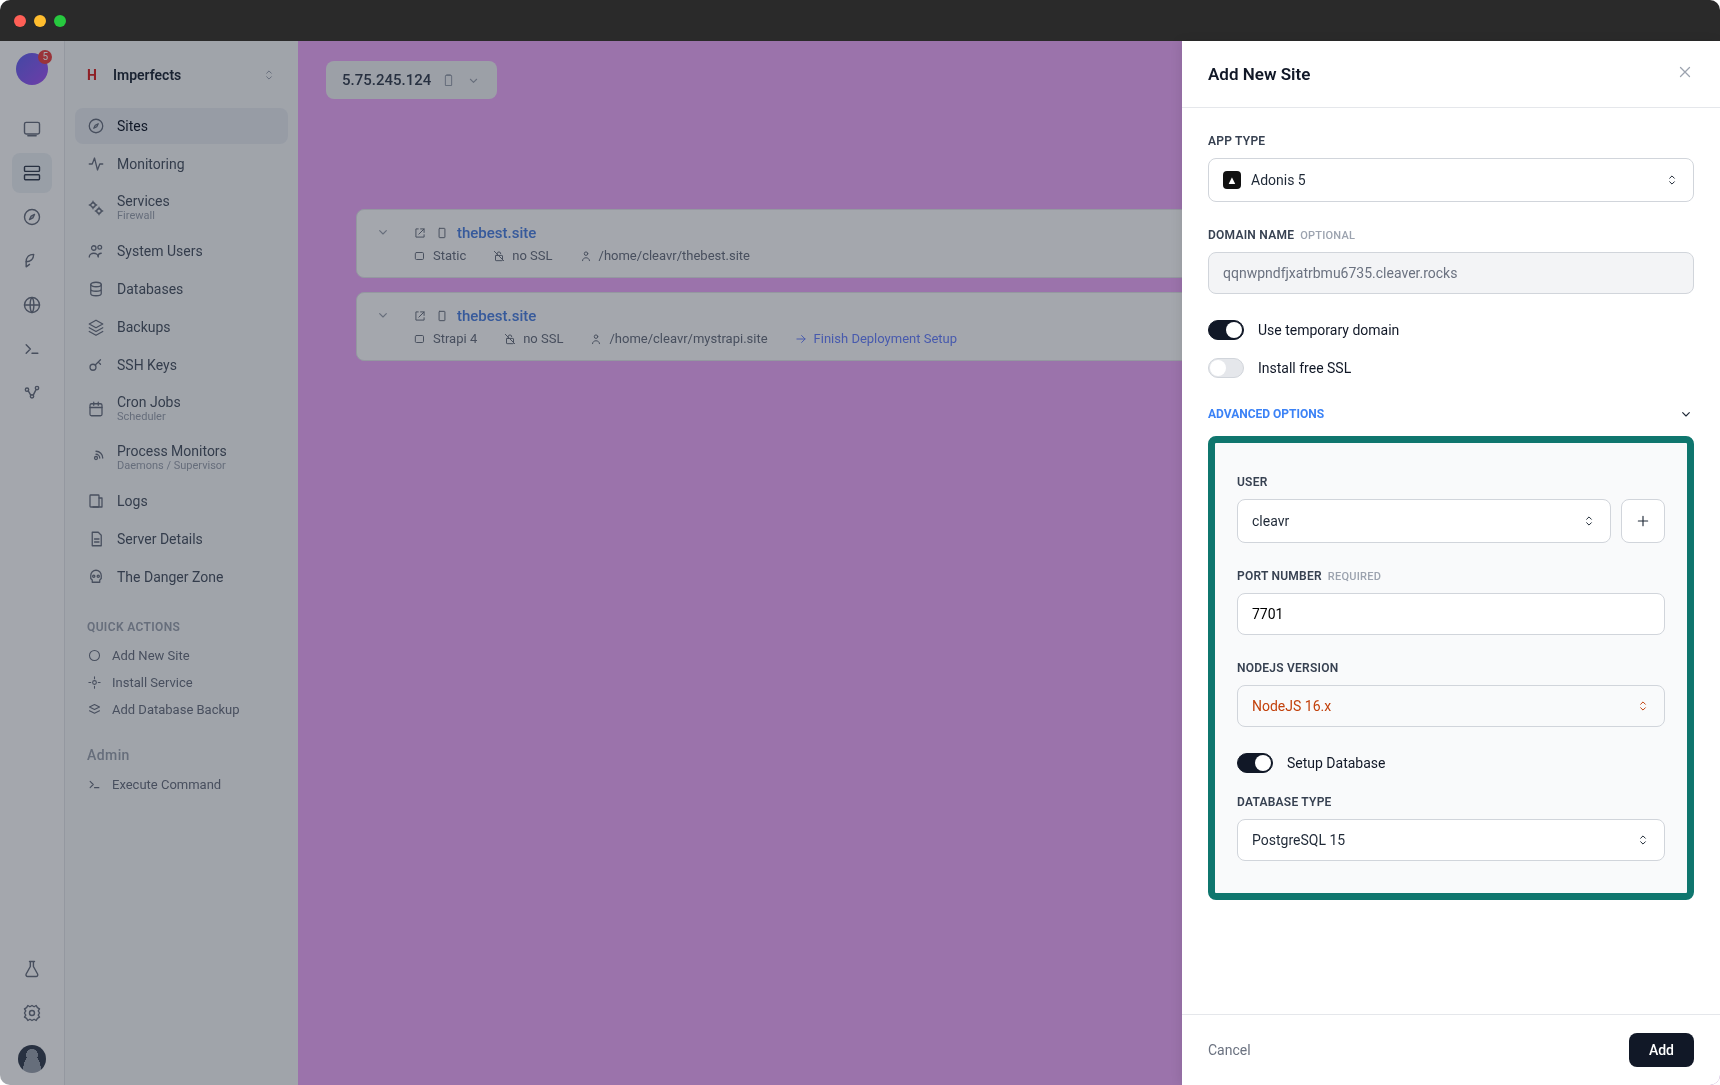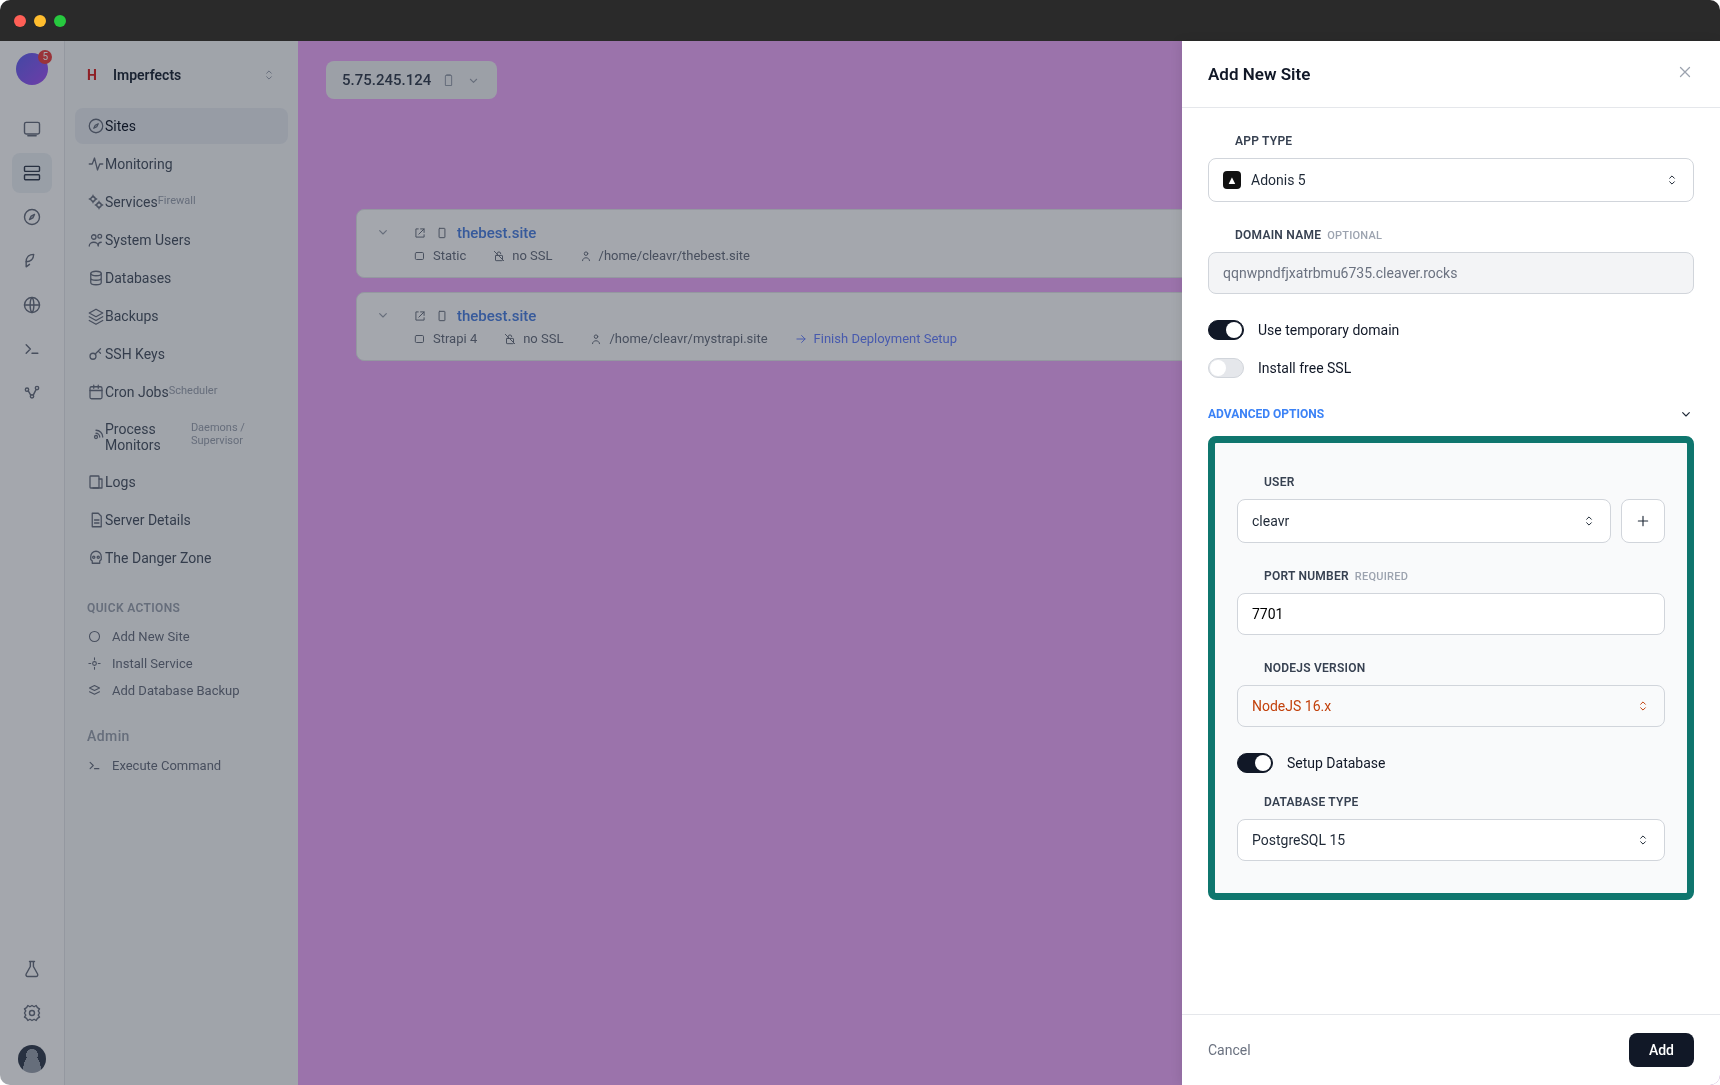--- a/index.html
+++ b/index.html
@@ -17,25 +17,25 @@
 .rail-icon.active { background: #eef2f6; color: #374151; }
 .rail-icon svg { width: 20px; height: 20px; }
 .rail-bottom { margin-top: auto; margin-bottom: 12px; display: flex; flex-direction: column; align-items: center; gap: 4px; }
 .rail-user { width: 28px; height: 28px; border-radius: 50%; background: #374151; margin-top: 8px; background-image: radial-gradient(circle at 50% 35%, #9ca3af 25%, transparent 26%), radial-gradient(ellipse at 50% 95%, #9ca3af 45%, transparent 46%); }
 
 .sidebar { width: 233px; background: #f9fafb; display: flex; flex-direction: column; padding: 16px 10px; font-size: 14px; color: #374151; }
 .project-select { display: flex; align-items: center; gap: 10px; padding: 10px 12px; border-radius: 8px; cursor: pointer; margin-bottom: 14px; }
 .project-logo { width: 16px; height: 16px; color: #dc2626; font-weight: 700; font-size: 14px; }
 .project-name { flex: 1; font-weight: 600; color: #1f2937; }
 .updown { width: 14px; color: #9ca3af; }
-.nav-item { display: flex; align-items: center; padding: 9px 12px; border-radius: 8px; cursor: pointer; color: #4b5563; margin: 1px 0; }
+.nav-item { display: flex; align-items: center; gap: 12px; padding: 9px 12px; border-radius: 8px; cursor: pointer; color: #4b5563; margin: 1px 0; }
 .nav-item.active { background: #eaeef3; color: #111827; }
 .nav-icon { width: 18px; height: 18px; color: #6b7280; display:flex; align-items:center; justify-content:center; flex-shrink:0; }
 .nav-sub { font-size: 11px; color: #9ca3af; margin-top: 0; }
-.nav-col { display: flex; }
+.nav-col { display: flex; flex-direction: column; }
 .section-label { font-size: 12px; font-weight: 600; color: #9ca3af; letter-spacing: 0.03em; padding: 0 12px; margin: 24px 0 8px; }
 .qa-item { display: flex; align-items: center; gap: 10px; padding: 6px 12px; color: #6b7280; font-size: 13px; cursor: pointer; }
 .qa-item svg { width: 15px; height: 15px; }
 
 .main { flex: 1; background: #f0abfc; padding: 20px 28px; position: relative; }
 .server-sel { display: inline-flex; align-items: center; gap: 10px; padding: 10px 16px; background: #f3f4f6; border-radius: 8px; font-size: 15px; font-weight: 500; color: #374151; }
 .ip { font-family: inherit; }
 .server-sel svg { width: 15px; height: 15px; color: #9ca3af; }
 
 .site-list { margin-top: 110px; padding-left: 30px; }
@@ -53,21 +53,21 @@
 
 .panel { position: absolute; top: 41px; right: 0; width: 538px; height: calc(1085px - 41px); background: #fff; display: flex; flex-direction: column; box-shadow: -2px 0 10px rgba(0,0,0,0.08); }
 .panel-head { display: flex; align-items: center; justify-content: space-between; padding: 22px 26px; border-bottom: 1px solid #e5e7eb; }
 .panel-title { font-size: 17px; font-weight: 600; color: #111827; }
 .panel-close { color: #9ca3af; cursor: pointer; }
 .panel-close svg { width: 18px; height: 18px; }
 .panel-body { flex: 1; overflow-y: auto; padding: 26px 26px 20px; }
 .panel-body::-webkit-scrollbar { width: 6px; }
 .panel-body::-webkit-scrollbar-thumb { background: #d1d5db; border-radius: 3px; }
 
-.form-label { font-size: 12px; font-weight: 600; letter-spacing: 0.02em; color: #374151; margin-bottom: 10px; display: block; margin-left: 27px; }
+.form-label { font-size: 12px; font-weight: 600; letter-spacing: 0.02em; color: #374151; margin-bottom: 10px; display: block; }
 .form-label .opt { color: #9ca3af; font-weight: 500; margin-left: 6px; font-size: 11px; }
 .select { display: flex; align-items: center; gap: 10px; padding: 12px 14px; border: 1px solid #d1d5db; border-radius: 8px; font-size: 14px; cursor: pointer; background: #fff; }
 .select.disabled { background: #f9fafb; color: #c2410c; }
 .select-icon { width: 18px; height: 18px; background: #111; color:#fff; border-radius: 4px; display:flex; align-items:center; justify-content:center; font-size:11px; font-weight:700; }
 .select-val { flex: 1; }
 .field-gap { margin-bottom: 26px; }
 .input { width: 100%; padding: 12px 14px; border: 1px solid #d1d5db; border-radius: 8px; font-size: 14px; background: #fff; font-family: inherit; }
 .input.ro { background: #f3f4f6; color: #6b7280; }
 .toggle-row { display: flex; align-items: center; gap: 14px; margin-bottom: 18px; }
 .toggle { width: 36px; height: 20px; border-radius: 10px; background: #e5e7eb; position: relative; cursor: pointer; border:1px solid #d1d5db;}

